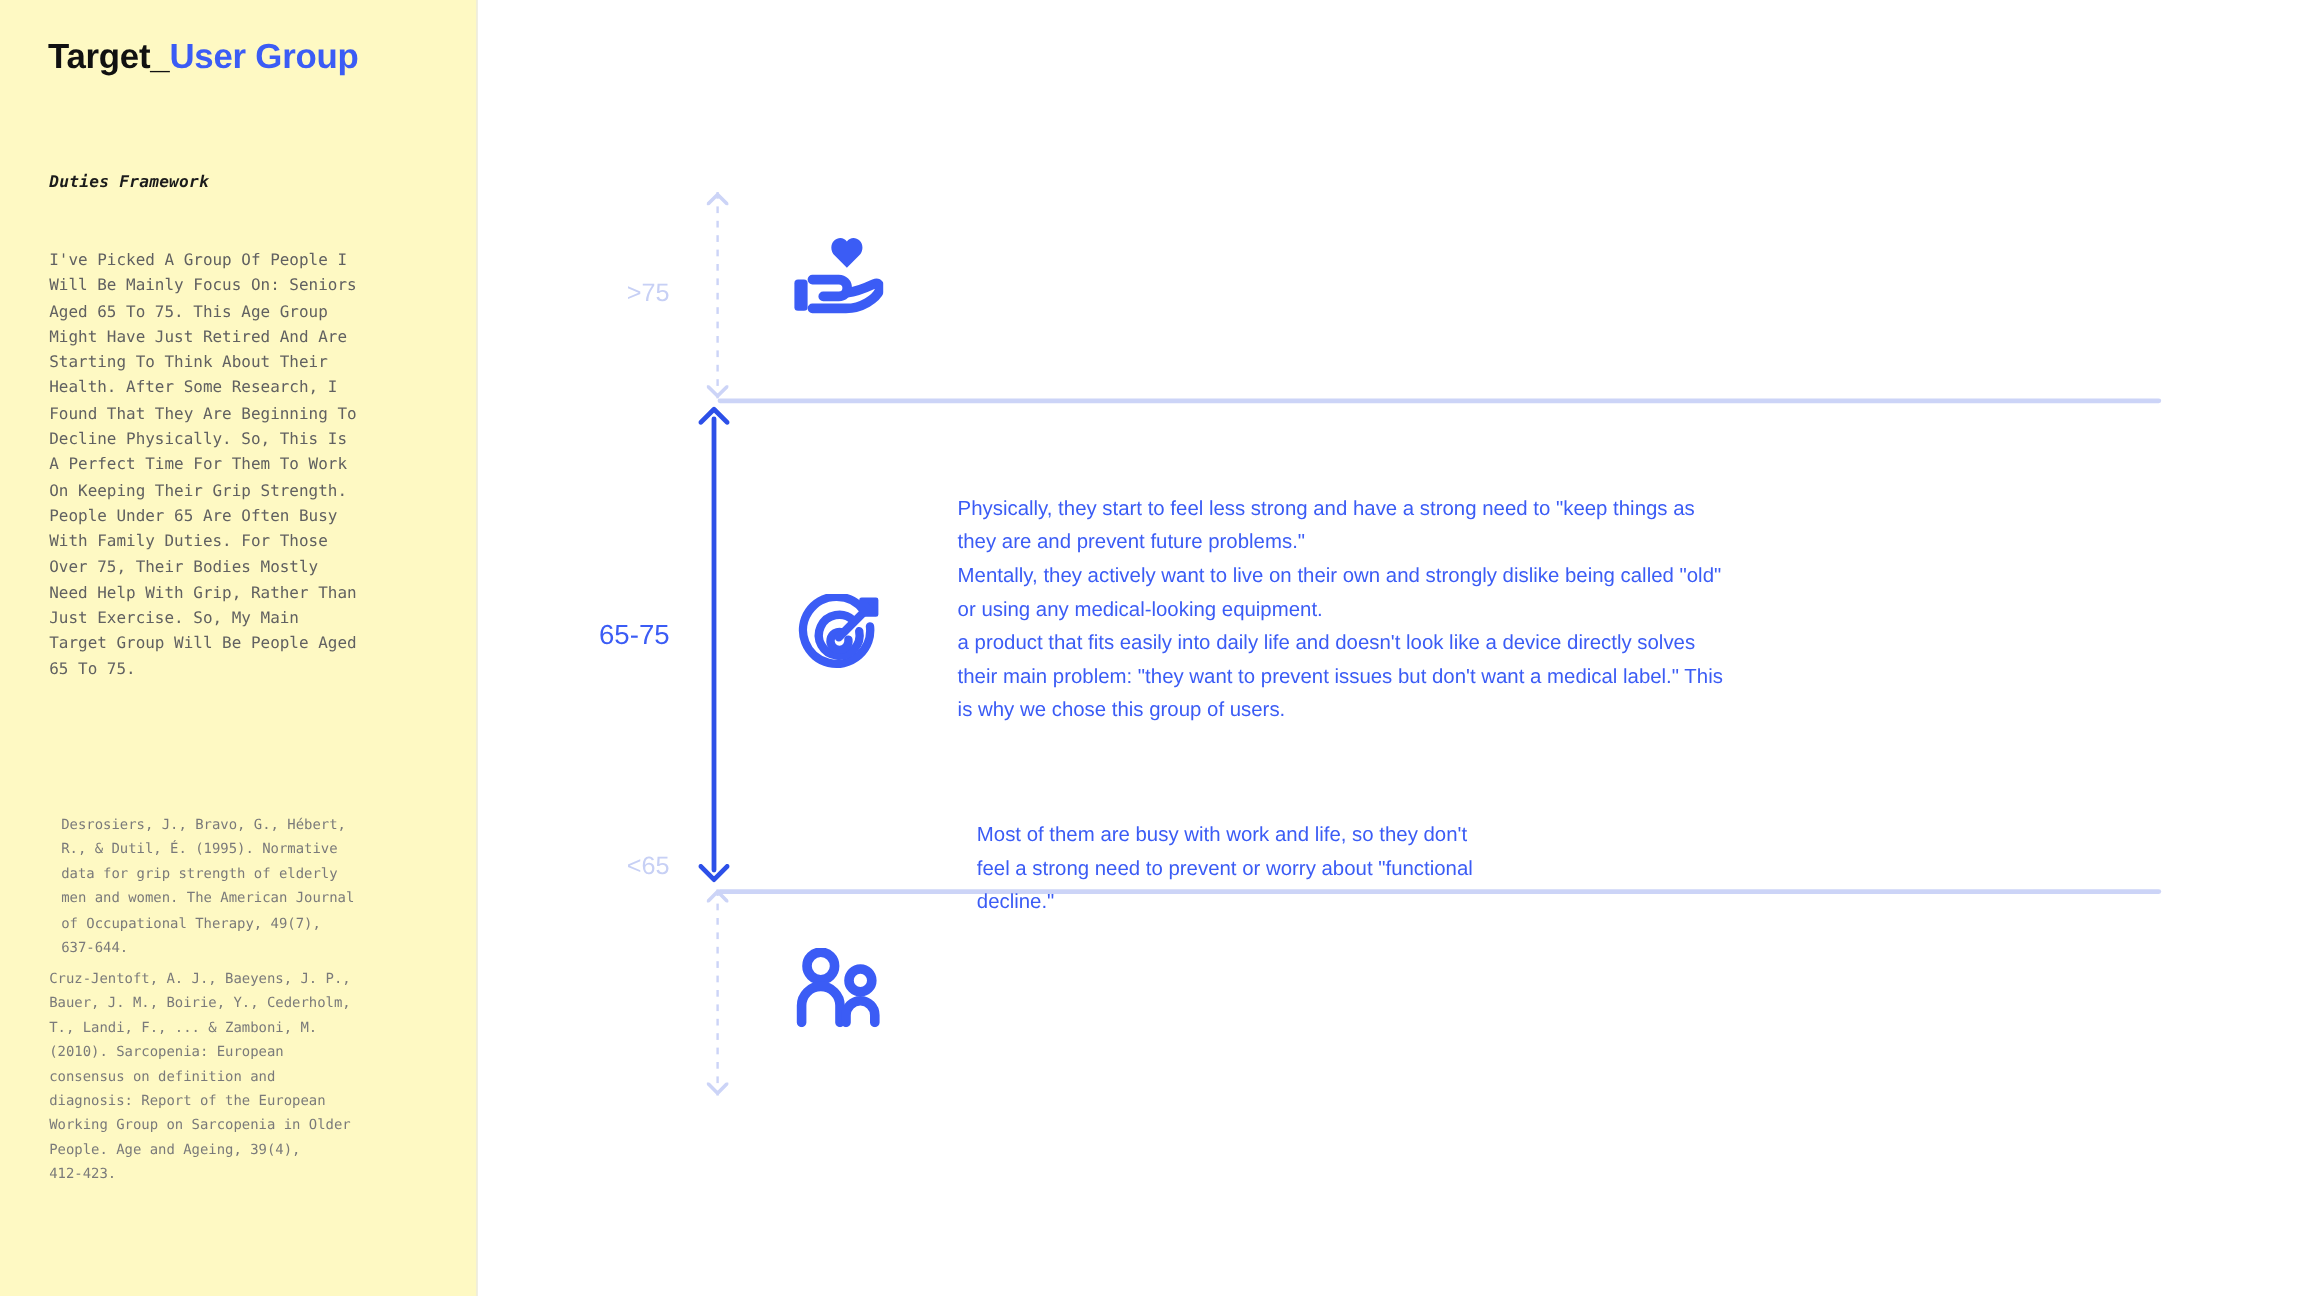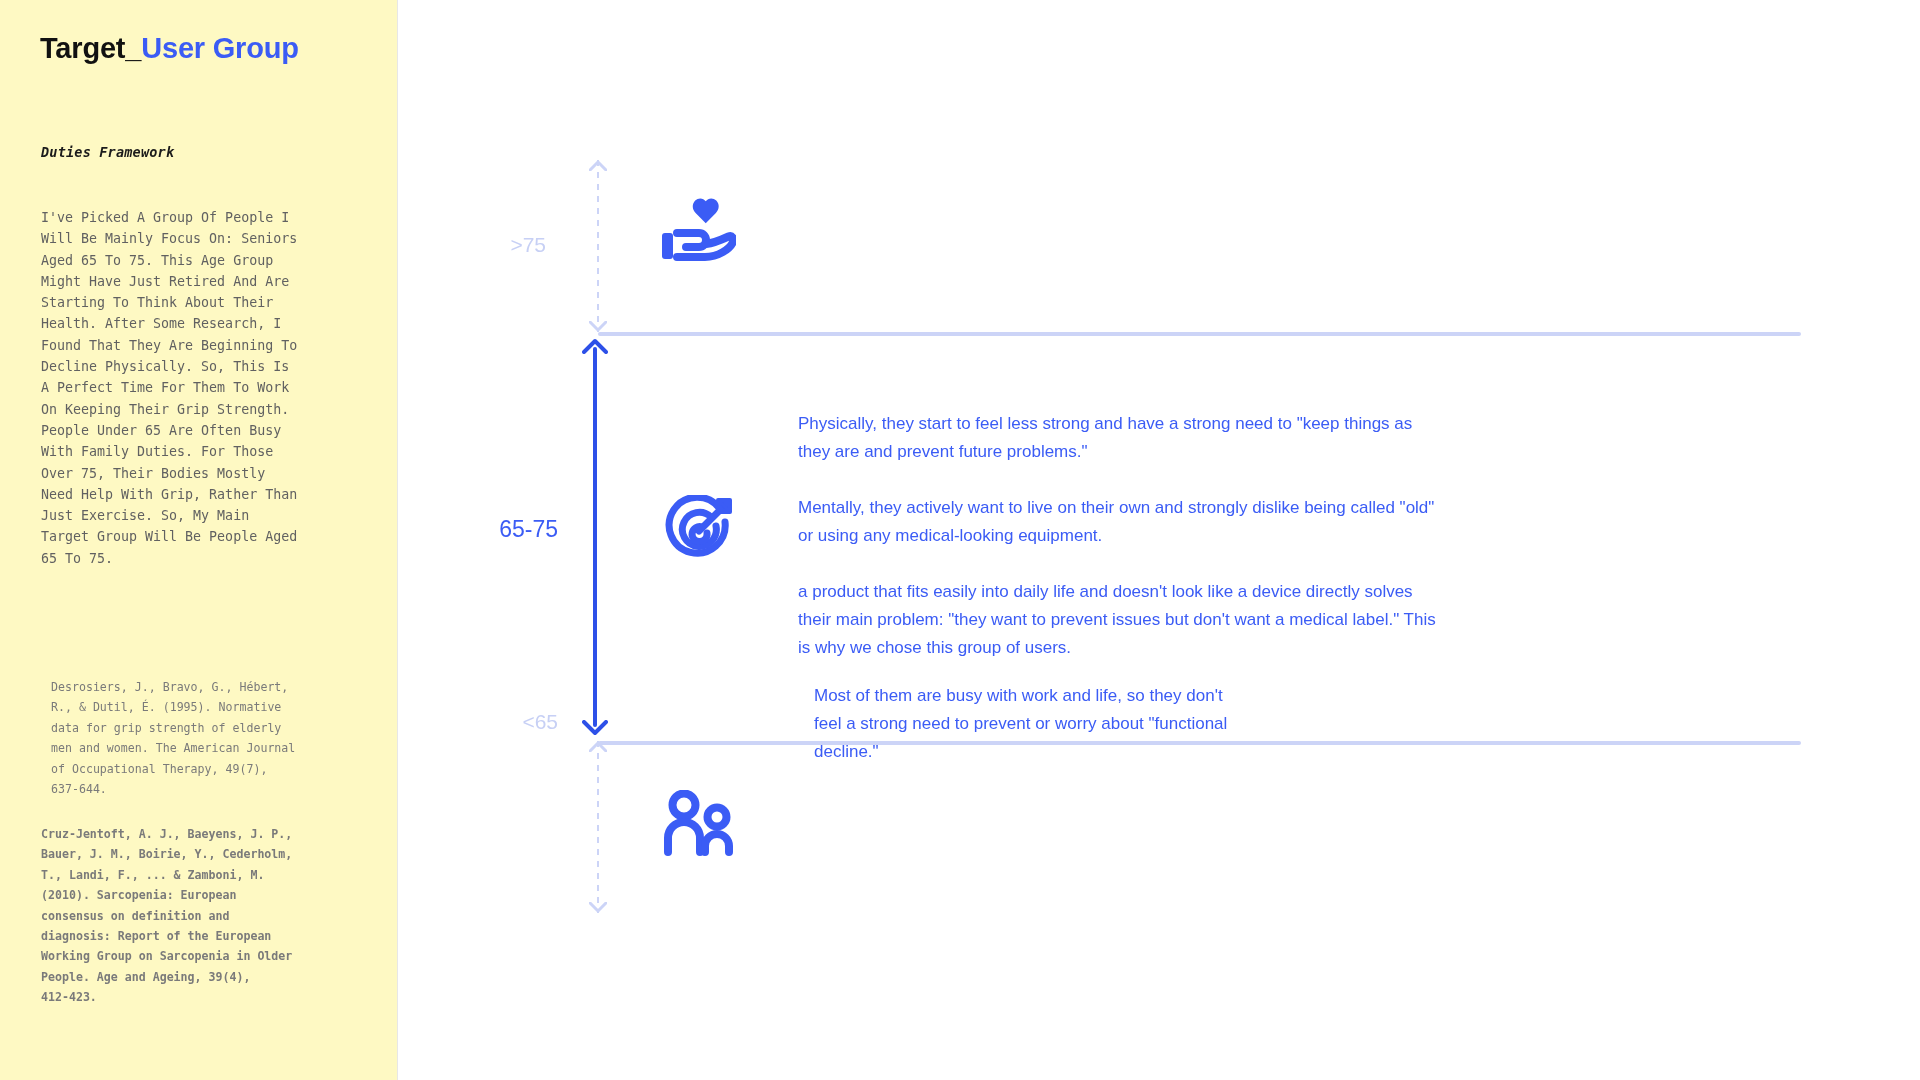--- a/index.html
+++ b/index.html
@@ -45,21 +45,21 @@
 
   .ref-block {
     position: absolute; left: 41px;
     width: 322px;
     font-family: "DejaVu Sans Mono", monospace;
     font-size: 11.6px; line-height: 20.4px;
     color: #7a7a7a;
     white-space: pre-wrap;
   }
   .ref-1 { top: 677px; margin-left: 10px; }
-  .ref-2 { top: 824px; font-weight: bold; }
+  .ref-2 { top: 805px; }
 
   
   .main { position: absolute; left: 398px; top: 0; width: 1522px; height: 1080px; }
 
   
   .hrule {
     position: absolute;
     height: 4px; border-radius: 2px;
     background: #ccd4f7;
   }
@@ -102,38 +102,38 @@
 
   
   .age-label {
     position: absolute;
     font-size: 21px;
     text-align: right;
     white-space: nowrap;
   }
   .age-faint { color: #c7d0f5; }
   .age-strong { color: #3b5cf5; font-size: 23px; }
-  .age-75plus { left: 8px; top: 233px; width: 140px; }
+  .age-75plus { left: 20px; top: 233px; width: 140px; }
   .age-6575   { left: 20px; top: 516px; width: 140px; }
   .age-u65    { left: 20px; top: 710px; width: 140px; }
 
   
   .row-icon { position: absolute; }
   .icon-hand   { left: 262px; top: 195px; }
   .icon-target { left: 265px; top: 495px; }
   .icon-people { left: 262px; top: 790px; }
 
   
   .row-text {
     position: absolute;
     color: #3b5cf5;
     font-size: 17px;
     line-height: 28px;
   }
-  .row-text p + p { margin-top: 28px; }
+  .row-text p + p { }
   .txt-75plus { left: 400px; top: 182px; width: 420px; }
   .txt-6575   { left: 400px; top: 410px; width: 640px; }
   .txt-u65    { left: 416px; top: 682px; width: 440px; }
 </style>
 </head>
 <body>
 
 <div class="page">
 
   <aside class="sidebar">

